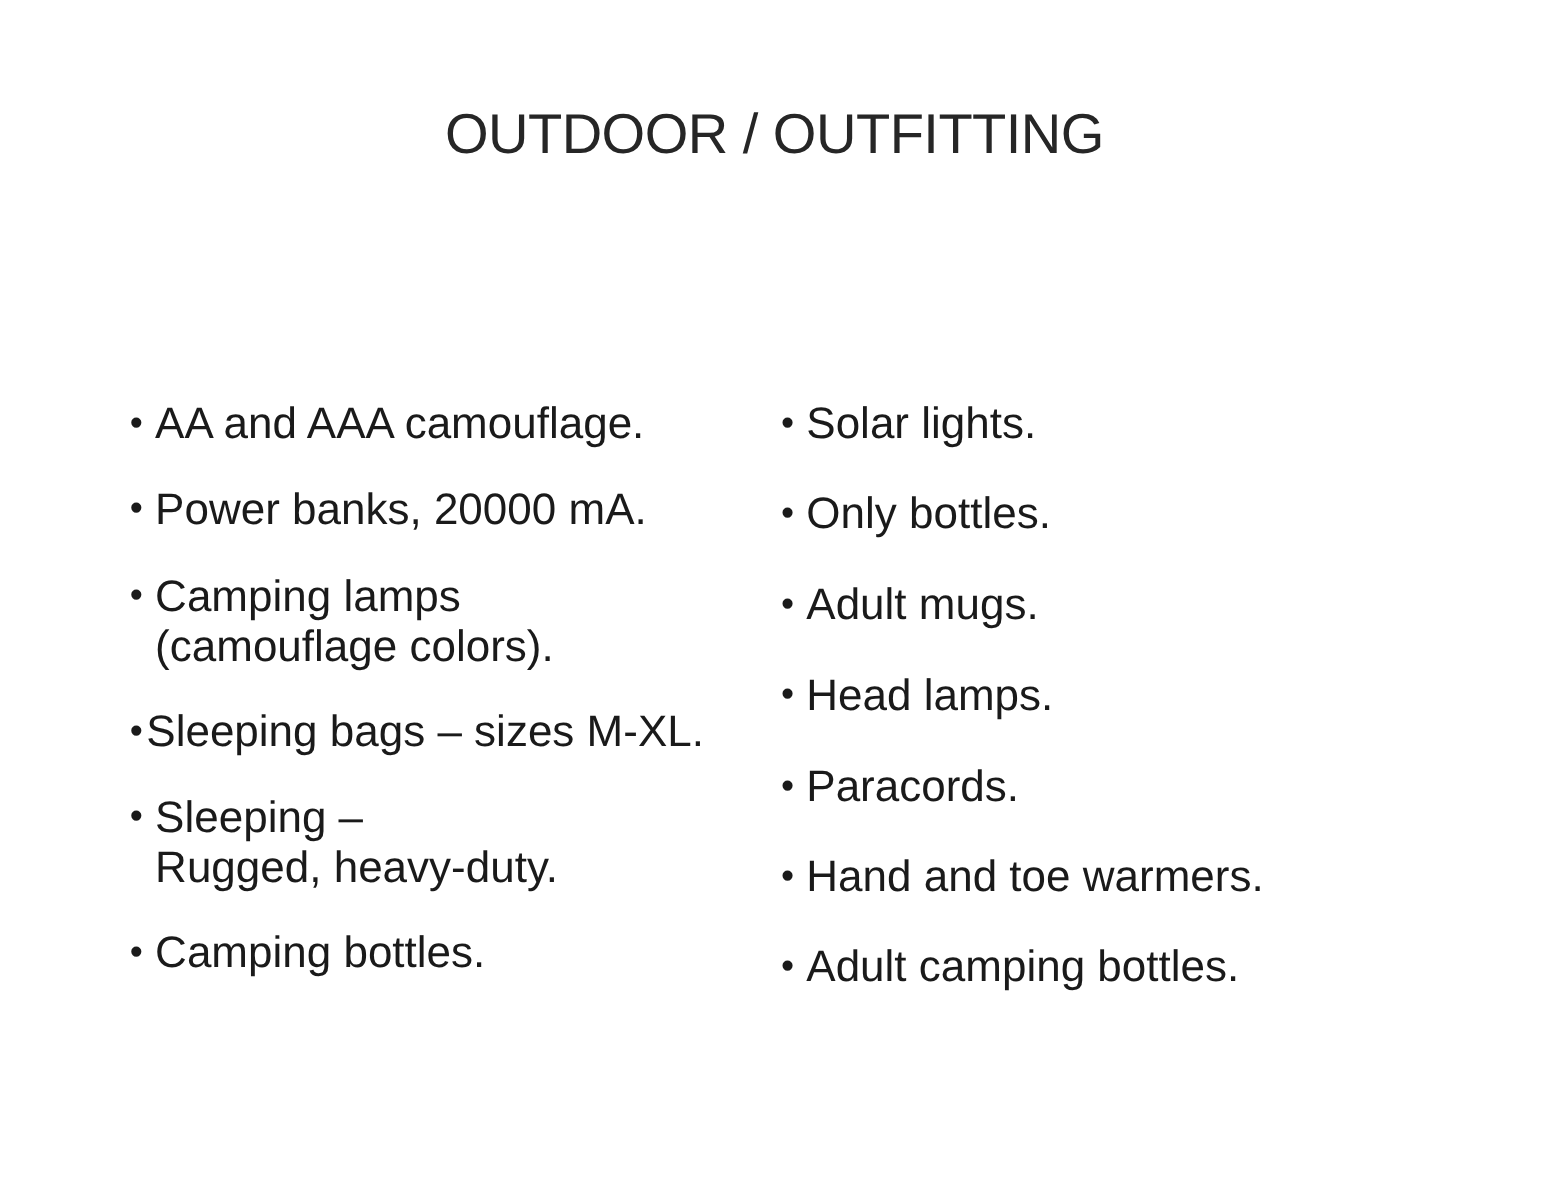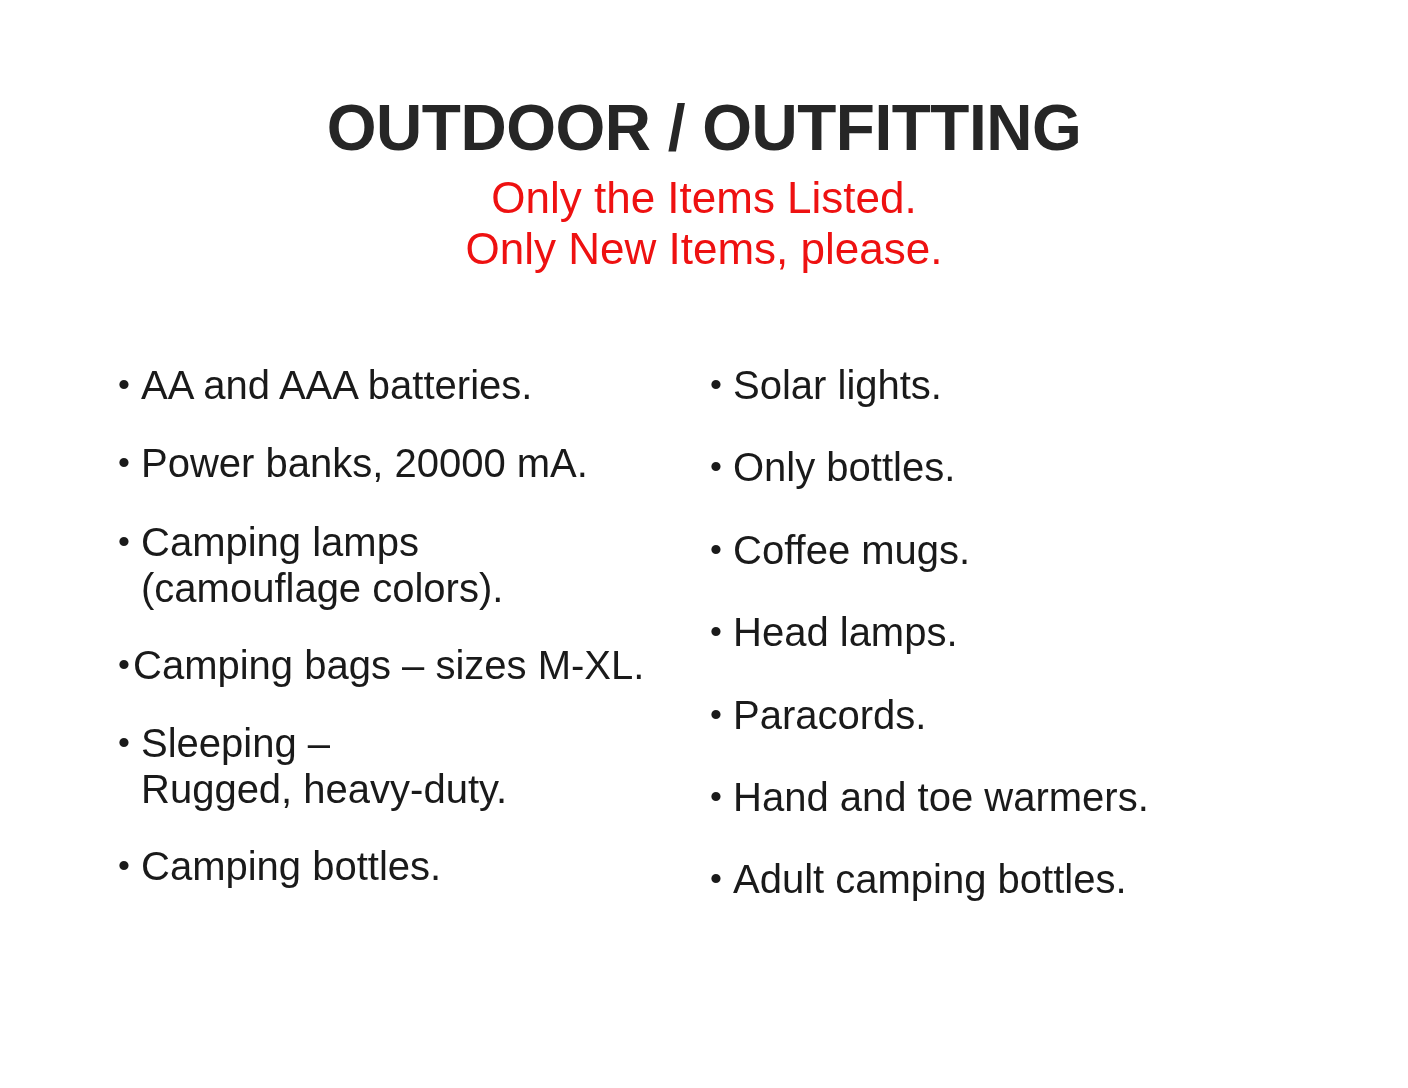--- a/index.html
+++ b/index.html
@@ -26,22 +26,22 @@
   
   .title-block {
     position: absolute;
     left: 0;
     top: 96px;
     width: 1408px;
     text-align: center;
   }
 
   .slide-title {
-    font-size: 64px;
-    font-weight: bold;
+    font-size: 51px;
+    font-weight: normal;
     color: #262626;
     letter-spacing: -0.5px;
     line-height: 1.02;
     margin: 0;
     white-space: nowrap;
   }
 
   .subtitle {
     margin: 0;
     padding-top: 12px;
@@ -103,44 +103,40 @@
     white-space: pre-line;
   }
 </style>
 </head>
 <body>
 
 <div class="slide">
 
   <div class="title-block">
     <h1 class="slide-title">OUTDOOR / OUTFITTING</h1>
-    <p class="subtitle">
-      <span class="sub-line">Only the Items Listed.</span>
-      <span class="sub-line">Only New Items, please.</span>
-    </p>
   </div>
 
   <div class="columns">
     <div class="column left" id="left-column">
         <div class="bullet-item">
           <span class="bullet-glyph">•</span>
-          <span class="bullet-text">AA and AAA batteries.</span>
+          <span class="bullet-text">AA and AAA camouflage.</span>
         </div>
         <div class="bullet-item">
           <span class="bullet-glyph">•</span>
           <span class="bullet-text">Power banks, 20000 mA.</span>
         </div>
         <div class="bullet-item two-line">
           <span class="bullet-glyph">•</span>
           <span class="bullet-text">Camping lamps
 (camouflage colors).</span>
         </div>
         <div class="bullet-item tight">
           <span class="bullet-glyph">•</span>
-          <span class="bullet-text">Camping bags – sizes M-XL.</span>
+          <span class="bullet-text">Sleeping bags – sizes M-XL.</span>
         </div>
         <div class="bullet-item two-line">
           <span class="bullet-glyph">•</span>
           <span class="bullet-text">Sleeping –
 Rugged, heavy-duty.</span>
         </div>
         <div class="bullet-item">
           <span class="bullet-glyph">•</span>
           <span class="bullet-text">Camping bottles.</span>
         </div>
@@ -149,21 +145,21 @@
         <div class="bullet-item">
           <span class="bullet-glyph">•</span>
           <span class="bullet-text">Solar lights.</span>
         </div>
         <div class="bullet-item">
           <span class="bullet-glyph">•</span>
           <span class="bullet-text">Only bottles.</span>
         </div>
         <div class="bullet-item">
           <span class="bullet-glyph">•</span>
-          <span class="bullet-text">Coffee mugs.</span>
+          <span class="bullet-text">Adult mugs.</span>
         </div>
         <div class="bullet-item">
           <span class="bullet-glyph">•</span>
           <span class="bullet-text">Head lamps.</span>
         </div>
         <div class="bullet-item">
           <span class="bullet-glyph">•</span>
           <span class="bullet-text">Paracords.</span>
         </div>
         <div class="bullet-item">

